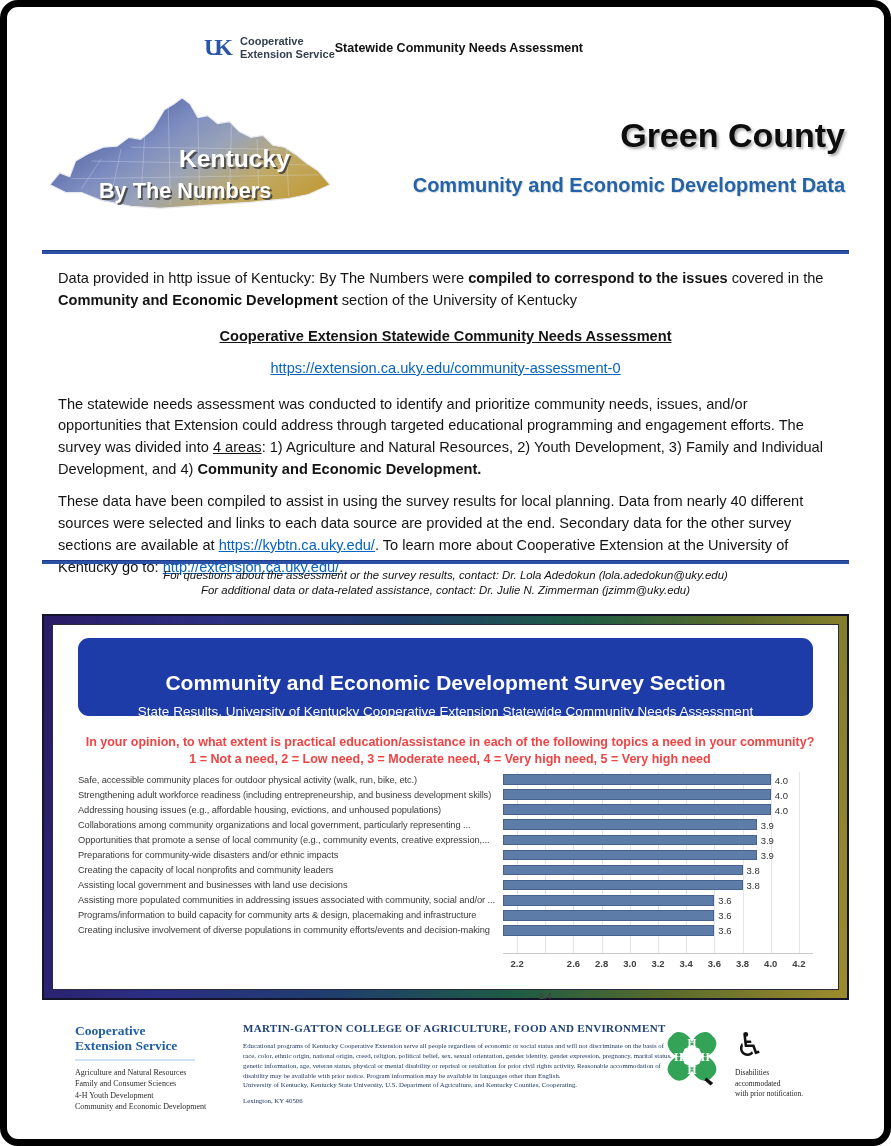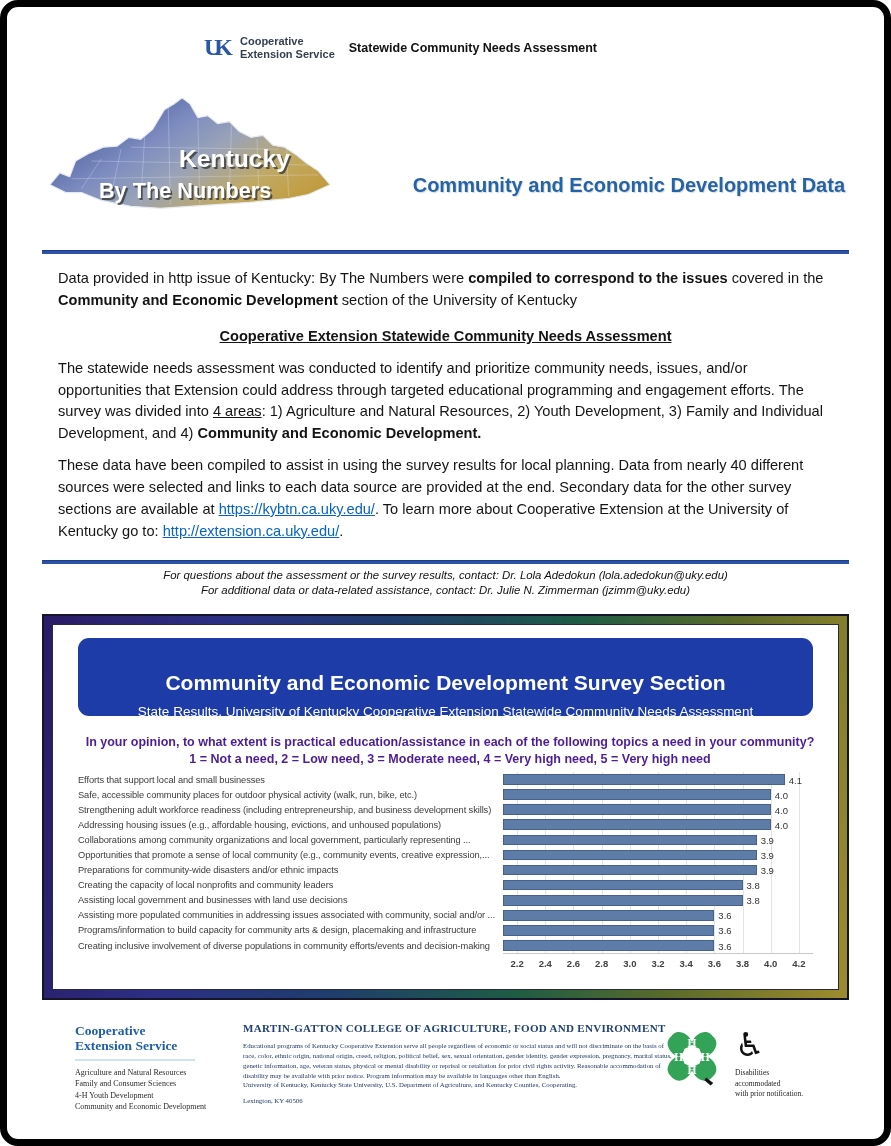--- a/index.html
+++ b/index.html
@@ -1,21 +1,21 @@
 <!DOCTYPE html>
 <html><head>
 <meta charset="utf-8">
 <style>
   html,body{margin:0;padding:0;background:#ffffff;}
   .page{position:relative;width:891px;height:1146px;background:#fff;overflow:hidden;
         font-family:"Liberation Sans","DejaVu Sans",sans-serif;color:#1a1a1a;}
   .blackframe{position:absolute;inset:0;border:7px solid #000;border-radius:18px;pointer-events:none;z-index:50;}
 
   
-  .tophdr{position:absolute;left:204px;top:34px;display:flex;align-items:center;gap:14px;}
+  .tophdr{position:absolute;left:204px;top:34px;display:flex;align-items:center;}
   .uklogo{display:flex;align-items:center;gap:6px;}
   .ukmark{font-family:"Liberation Serif",serif;font-weight:bold;font-size:24px;color:#2b56a5;letter-spacing:-7px;padding-right:8px;}
   .uktext{font-size:11px;line-height:1.15;color:#333f50;font-weight:600;}
   .hdr-title{font-size:12.5px;font-weight:700;color:#111;}
 
   
   .mapwrap{position:absolute;left:42px;top:90px;width:296px;height:142px;}
   .county-title{position:absolute;right:46px;top:116px;left:360px;text-align:right;font-size:34px;font-weight:800;color:#0d0d0d;text-shadow:2px 2px 3px rgba(0,0,0,.35);}
   .county-sub{position:absolute;right:46px;top:174px;left:350px;text-align:right;font-size:20px;font-weight:700;color:#2563a8;text-shadow:1px 1px 1px rgba(0,0,0,.15);}
   .bluerule{position:absolute;left:42px;right:42px;height:3px;background:#2b52a8;border-top:1px solid #1e3c86;}
@@ -32,21 +32,21 @@
   .contacts{position:absolute;left:58px;right:58px;top:568px;text-align:center;font-style:italic;font-size:11.4px;line-height:1.35;color:#111;}
 
   
   .frame{position:absolute;left:44px;top:616px;width:803px;height:382px;box-sizing:border-box;background:#fff;
          border:8px solid;border-image:linear-gradient(100deg,#2a1c66 0%,#2c2f84 20%,#1f3d6e 40%,#1e5c44 62%,#5a6b2a 80%,#9c8a2e 100%) 1;
          box-shadow:0 0 0 2px #14142a, inset 0 0 0 1px #2a2a3a;}
   .bluebox{margin:14px 26px 0 26px;height:78px;background:#1e3ca8;border-radius:11px;color:#fff;
            display:flex;flex-direction:column;align-items:center;justify-content:center;gap:9px;}
   .bluebox .t1{font-size:21px;font-weight:700;margin-top:35px;}
   .bluebox .t2{font-size:13.5px;font-weight:400;}
-  .question{position:absolute;left:0;right:0;top:110px;text-align:center;font-size:12.5px;font-weight:600;color:#4c1d95;line-height:1.35;padding-left:9px;}
+  .question{position:absolute;left:0;right:0;top:110px;text-align:center;font-size:12.5px;font-weight:600;color:#ef4444;line-height:1.35;padding-left:9px;}
 
   
   .chart{position:absolute;left:26px;top:148px;width:737px;height:205px;}
   .crow{display:flex;align-items:center;height:15.1px;}
   .clab{width:425px;font-size:9.3px;letter-spacing:-0.1px;color:#3b3b3b;white-space:nowrap;overflow:hidden;}
   .cplot{position:relative;width:310px;height:100%;}
   .cbar{position:absolute;left:0;top:2.2px;height:10.6px;border:0.5px solid #46618c;box-sizing:border-box;}
   .cval{position:absolute;top:50%;transform:translateY(-50%);font-size:9.5px;color:#333;}
   .chart-grid{position:absolute;left:425px;top:0;width:310px;height:181.2px;border-bottom:1px solid #c9c9c9;z-index:0;}
   .gline{position:absolute;top:0;bottom:0;width:1px;background:#e4e4e4;}
@@ -95,27 +95,29 @@
       <g stroke="#dfe3ee" stroke-width="0.6" opacity="0.55" fill="none">
         <path d="M40,100 L60,70 M70,108 L80,60 M100,114 L104,48 M130,116 L128,18 M160,116 L158,30 M190,112 L192,36 M220,110 L218,50 M250,108 L248,60 M30,90 L280,86 M50,72 L270,76 M90,58 L240,60"></path>
       </g>
       <text x="197" y="80" text-anchor="middle" font-family="Liberation Sans, sans-serif" font-weight="bold" font-size="25" fill="#3a3a3a" opacity="0.8">Kentucky</text>
       <text x="195" y="78" text-anchor="middle" font-family="Liberation Sans, sans-serif" font-weight="bold" font-size="25" fill="#ffffff">Kentucky</text>
       <text x="147" y="112" text-anchor="middle" font-family="Liberation Sans, sans-serif" font-weight="bold" font-size="22" fill="#3a3a3a" opacity="0.8">By The Numbers</text>
       <text x="145" y="110" text-anchor="middle" font-family="Liberation Sans, sans-serif" font-weight="bold" font-size="22" fill="#ffffff">By The Numbers</text>
     </svg>
   </div>
 
+  <div class="county-title">Green County</div>
   <div class="county-sub">Community and Economic Development Data</div>
 
   <div class="bluerule rule1"></div>
 
   <div class="intro">
     <p><span>Data provided in http issue of Kentucky: By The Numbers were </span><span class="b">compiled to correspond to the issues</span><span> covered in the </span><span class="b">Community and Economic Development</span><span> section of the University of Kentucky</span></p>
     <p class="ctr h-ctr">Cooperative Extension Statewide Community Needs Assessment</p>
+    <p class="ctr linkline"><a class="lnk">https://extension.ca.uky.edu/community-assessment-0</a></p>
     <p><span>The statewide needs assessment was conducted to identify and prioritize community needs, issues, and/or opportunities that Extension could address through targeted educational programming and engagement efforts.  The survey was divided into </span><span class="u">4 areas</span><span>: 1) Agriculture and Natural Resources, 2) Youth Development, 3) Family and Individual Development, and 4) </span><span class="b">Community and Economic Development</span><span class="b">.</span></p>
     <p><span>These data have been compiled to assist in using the survey results for local planning.  Data from nearly 40 different sources were selected and links to each data source are provided at the end.  Secondary data for the other survey sections are available at </span><a class="lnk">https://kybtn.ca.uky.edu/</a><span>.  To learn more about Cooperative Extension at the University of Kentucky go to: </span><a class="lnk">http://extension.ca.uky.edu/</a><span>.</span></p>
   </div>
 
   <div class="bluerule rule2"></div>
 
   <div class="contacts">
     <div>For questions about the assessment or the survey results, contact: Dr. Lola Adedokun (lola.adedokun@uky.edu)</div>
     <div>For additional data or data-related assistance, contact: Dr. Julie N. Zimmerman (jzimm@uky.edu)</div>
   </div>
@@ -138,27 +140,20 @@
           <div class="gline" style="left: 40.9091%;"></div>
           <div class="gline" style="left: 50%;"></div>
           <div class="gline" style="left: 59.0909%;"></div>
           <div class="gline" style="left: 68.1818%;"></div>
           <div class="gline" style="left: 77.2727%;"></div>
           <div class="gline" style="left: 86.3636%;"></div>
           <div class="gline" style="left: 95.4545%;"></div>
         </div>
       <div class="chart-rows">
           <div class="crow">
-            <div class="clab">Efforts that support local and small businesses</div>
-            <div class="cplot">
-              <div class="cbar" style="width: 90.9091%; background: rgb(93, 124, 167);"></div>
-              <span class="cval" style="left: calc(90.9091% + 4px);">4.1</span>
-            </div>
-          </div>
-          <div class="crow">
             <div class="clab">Safe, accessible community places for outdoor physical activity (walk, run, bike, etc.)</div>
             <div class="cplot">
               <div class="cbar" style="width: 86.3636%; background: rgb(93, 124, 167);"></div>
               <span class="cval" style="left: calc(86.3636% + 4px);">4.0</span>
             </div>
           </div>
           <div class="crow">
             <div class="clab">Strengthening adult workforce readiness (including entrepreneurship, and business development skills)</div>
             <div class="cplot">
               <div class="cbar" style="width: 86.3636%; background: rgb(93, 124, 167);"></div>
@@ -224,21 +219,21 @@
           <div class="crow">
             <div class="clab">Creating inclusive involvement of diverse populations in community efforts/events and decision-making</div>
             <div class="cplot">
               <div class="cbar" style="width: 68.1818%; background: rgb(93, 124, 167);"></div>
               <span class="cval" style="left: calc(68.1818% + 4px);">3.6</span>
             </div>
           </div>
         </div>
       <div class="chart-axis">
           <span class="gtick" style="left: 4.54545%; text-align: center;">2.2</span>
-          <span class="gtick" style="left: 13.6364%;">2.4</span>
+          <span class="gtick" style="left: 13.6364%; margin-top: 32px;">2.4</span>
           <span class="gtick" style="left: 22.7273%;">2.6</span>
           <span class="gtick" style="left: 31.8182%;">2.8</span>
           <span class="gtick" style="left: 40.9091%;">3.0</span>
           <span class="gtick" style="left: 50%;">3.2</span>
           <span class="gtick" style="left: 59.0909%;">3.4</span>
           <span class="gtick" style="left: 68.1818%;">3.6</span>
           <span class="gtick" style="left: 77.2727%;">3.8</span>
           <span class="gtick" style="left: 86.3636%;">4.0</span>
           <span class="gtick" style="left: 95.4545%;">4.2</span>
         </div>

